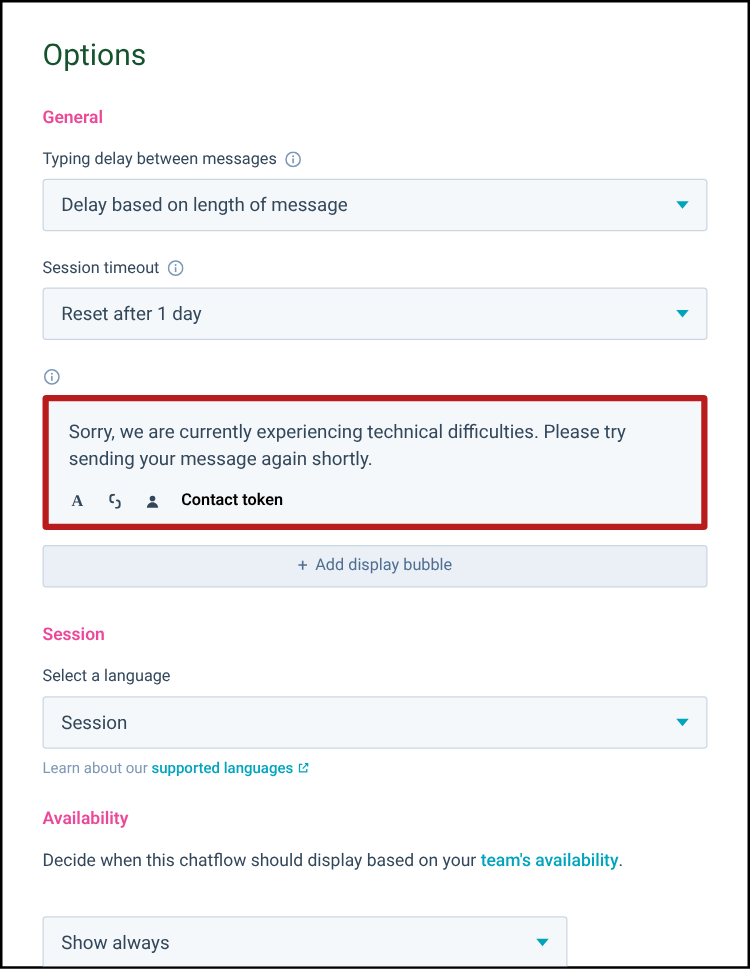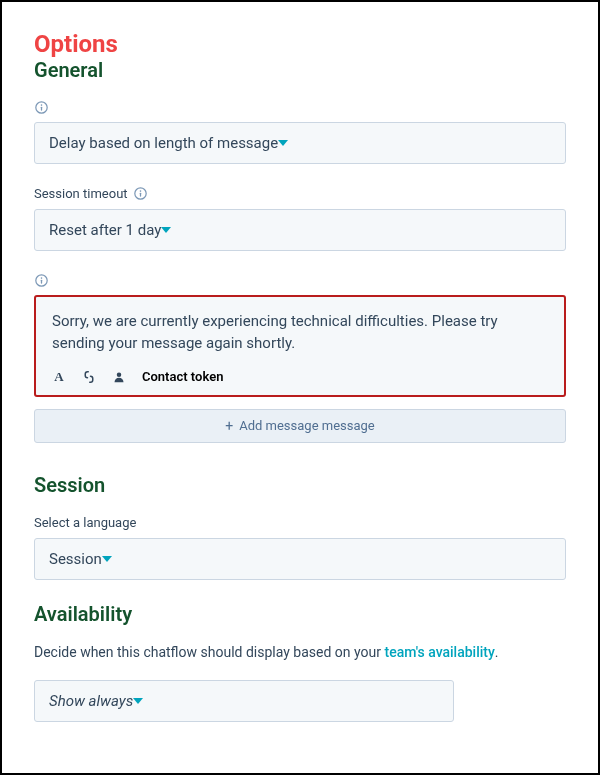--- a/index.html
+++ b/index.html
@@ -12,27 +12,28 @@
       background: #fff;
       width: 600px;
       height: 775px;
       border: 2px solid #000;
       padding: 28px 32px;
       color: #33475b;
       overflow: hidden;
     }
     .page-title {
       font-size: 24px;
-      font-weight: 700;
-      color: #ef4444;
+      font-weight: 400;
+      color: #14532d;
+      margin-bottom: 28px;
     }
     .section-header {
-      font-size: 20px;
+      font-size: 14px;
       font-weight: 600;
-      color: #14532d;
+      color: #ec4899;
       margin-bottom: 18px;
     }
     .field-label {
       font-size: 13px;
       color: #33475b;
       margin-bottom: 8px;
       display: flex;
       align-items: center;
       gap: 6px;
     }
@@ -52,38 +53,38 @@
     .select-box {
       width: 100%;
       background: #f5f8fa;
       border: 1px solid #cbd6e2;
       border-radius: 3px;
       padding: 11px 14px;
       font-size: 15px;
       color: #33475b;
       display: flex;
       align-items: center;
+      justify-content: space-between;
       cursor: pointer;
       margin-bottom: 22px;
     }
     .select-box.narrow {
       width: 420px;
-      font-style: italic;
     }
     .caret-down {
       width: 0;
       height: 0;
       border-left: 5px solid transparent;
       border-right: 5px solid transparent;
       border-top: 6px solid #00a4bd;
     }
     .message-box {
       width: 100%;
       background: #f5f8fa;
-      border: 2px solid #b91c1c;
+      border: 5px solid #b91c1c;
       border-radius: 3px;
       padding: 14px 16px 10px 16px;
       margin-bottom: 12px;
     }
     .message-text {
       font-size: 15px;
       color: #33475b;
       line-height: 1.45;
       margin-bottom: 14px;
     }
@@ -143,35 +144,36 @@
       vertical-align: middle;
       margin-left: 2px;
     }
     .ext-icon svg {
       width: 11px;
       height: 11px;
     }
     .availability-desc {
       font-size: 14px;
       color: #33475b;
-      margin-bottom: 20px;
+      margin-bottom: 36px;
     }
     .section-group {
       margin-bottom: 4px;
     }
   </style>
 </head>
 <body>
 
 <h1 class="page-title">Options</h1>
 
 <div class="section-group">
   <div class="section-header">General</div>
 
   <div class="field-label">
+    <span>Typing delay between messages</span>
     <span class="info-icon">
       <svg viewBox="0 0 16 16" fill="currentColor">
           <circle cx="8" cy="8" r="7" fill="none" stroke="currentColor" stroke-width="1.5"></circle>
           <circle cx="8" cy="5" r="1"></circle>
           <rect x="7.2" y="7" width="1.6" height="5" rx="0.8"></rect>
         </svg>
     </span>
   </div>
   <div class="select-box">
     <span>Delay based on length of message</span>
@@ -216,32 +218,39 @@
             <circle cx="8" cy="5" r="3"></circle>
             <path d="M2 15c0-3.3 2.7-6 6-6s6 2.7 6 6H2z"></path>
           </svg>
       </span>
       <span class="contact-token-link">Contact token</span>
     </div>
   </div>
 
   <div class="add-bubble-btn">
     <span class="plus-icon">+</span>
-    <span>Add message message</span>
+    <span>Add display bubble</span>
   </div>
 </div>
 
 <div class="section-group">
   <div class="section-header">Session</div>
   <div class="field-label">
     <span>Select a language</span>
   </div>
   <div class="select-box">
     <span>Session</span>
     <span class="caret-down"></span>
+  </div>
+  <div class="help-text">
+    <span>Learn about our </span><span class="link"><span>supported languages</span><span class="ext-icon">
+          <svg viewBox="0 0 16 16" fill="currentColor">
+            <path d="M10 2h4v4h-1.5V4.5L8 9 7 8l4.5-4.5H10V2zM3 3h4v1.5H4.5v7h7V9H13v4H3V3z"></path>
+          </svg>
+        </span></span>
   </div>
 </div>
 
 <div class="section-group">
   <div class="section-header">Availability</div>
   <div class="availability-desc">
     <span>Decide when this chatflow should display based on your </span><span class="link">team's availability</span><span>.</span>
   </div>
   <div class="select-box narrow" style="margin-bottom:0;">
     <span>Show always</span>

